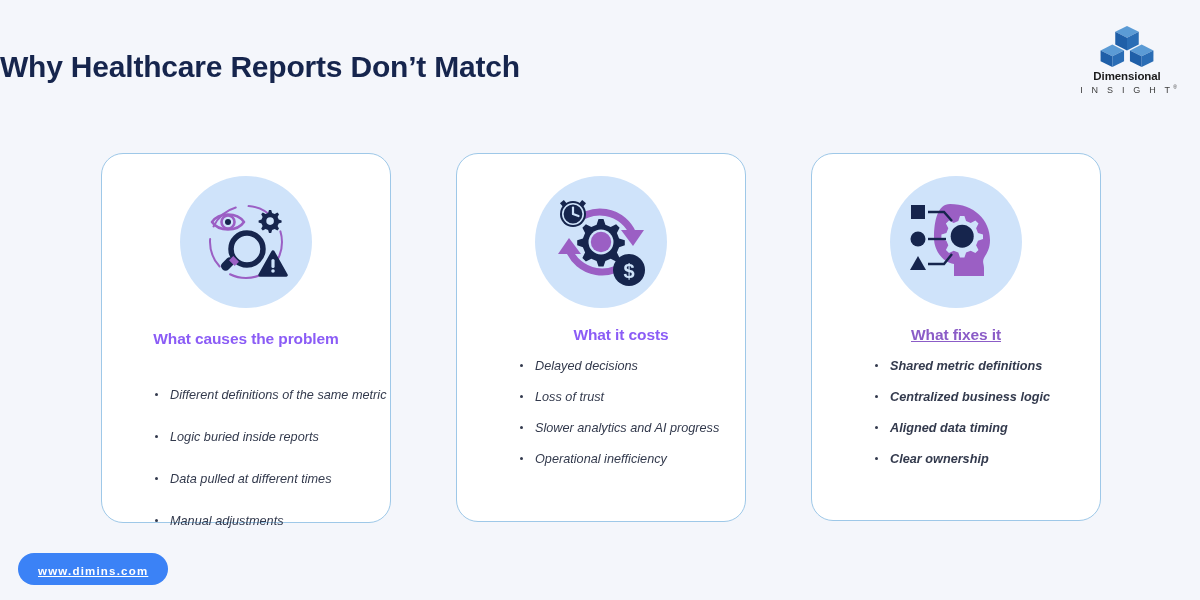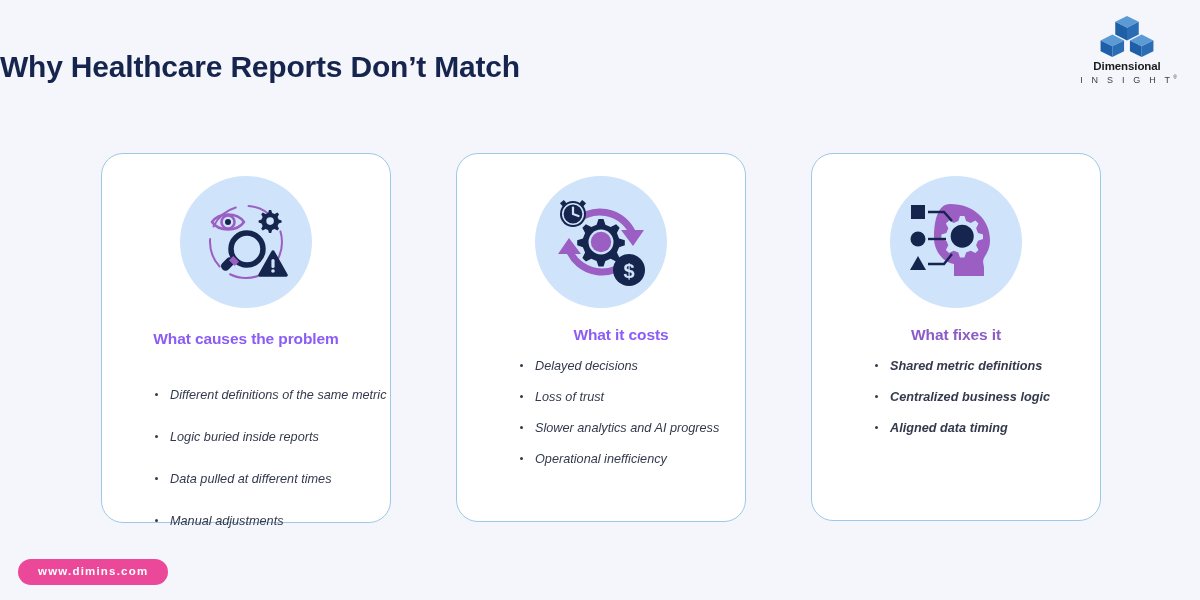--- a/index.html
+++ b/index.html
@@ -11,21 +11,21 @@
     height: 600px;
     background: #f4f6fb;
     font-family: "Liberation Sans", sans-serif;
     position: relative;
     overflow: hidden;
   }
 
   
   .logo {
     position: absolute;
-    top: 14px;
+    top: 24px;
     right: 18px;
     width: 110px;
     display: flex;
     flex-direction: column;
     align-items: center;
   }
   .logo-mark { width: 60px; height: 45px; display: block; }
   .logo-word {
     font-size: 11.5px;
     font-weight: bold;
@@ -95,21 +95,21 @@
   .card-title {
     font-size: 15.5px;
     font-weight: bold;
     color: #8b5cf6;
     text-align: center;
     margin-top: 22px;
     letter-spacing: -0.1px;
   }
   .card-title.accent { color: #8b5cc7; }
   .card-2 .card-title { margin-top: 18px; margin-left: 40px; }
-  .card-3 .card-title { margin-top: 18px; }
+  .card-3 .card-title { margin-top: 18px; text-decoration: underline; }
 
   ul.bullets {
     list-style: none;
     margin: 14px 0 0 0;
     padding: 0;
     width: 100%;
     align-self: flex-start;
   }
   ul.bullets li {
     position: relative;
@@ -136,27 +136,28 @@
   .card-3 ul.bullets { padding-left: 38px; font-weight: bold; }
   .card-1 ul.bullets li { padding-right: 10px; margin-top: 25px; }
   .card-2 ul.bullets li { padding-right: 22px; }
   .card-3 ul.bullets li { padding-right: 12px; }
 
   
   .site-badge {
     position: absolute;
     left: 18px;
     bottom: 15px;
-    background: #ec4899;
+    background: #3b82f6;
     color: #ffffff;
     border-radius: 20px;
-    padding: 6px 20px 8px 20px;
+    padding: 12px 20px 8px 20px;
     font-size: 11.5px;
     font-weight: bold;
     letter-spacing: 1.2px;
+    text-decoration: underline;
   }
 </style>
 </head>
 <body>
 
 <div class="logo">
   <svg class="logo-mark" viewBox="0 0 120 92">
 
     <g>
       <polygon points="60,4 84,16 60,28 36,16" fill="#5b9bd5"></polygon>
@@ -286,18 +287,19 @@
         <rect x="7" y="15" width="14" height="14" fill="#16254d"></rect>
         <circle cx="14" cy="49" r="7.5" fill="#16254d"></circle>
         <polygon points="14,66 22,80 6,80" fill="#16254d"></polygon>
       </svg>
     </div>
     <div class="card-title accent">What fixes it</div>
     <ul class="bullets">
       <li>Shared metric definitions</li>
       <li>Centralized business logic</li>
       <li>Aligned data timing</li>
+      <li>Clear ownership</li>
     </ul>
   </div>
 
 </div>
 
 <div class="site-badge">www.dimins.com</div>
 
 </body></html>

